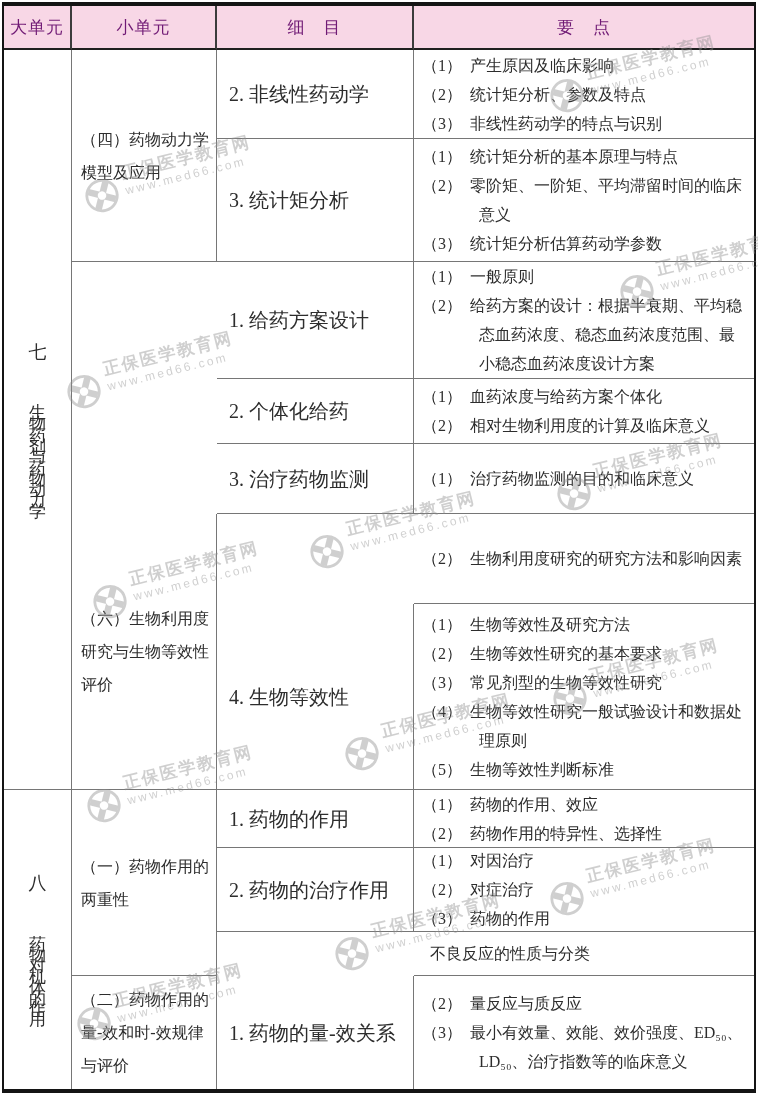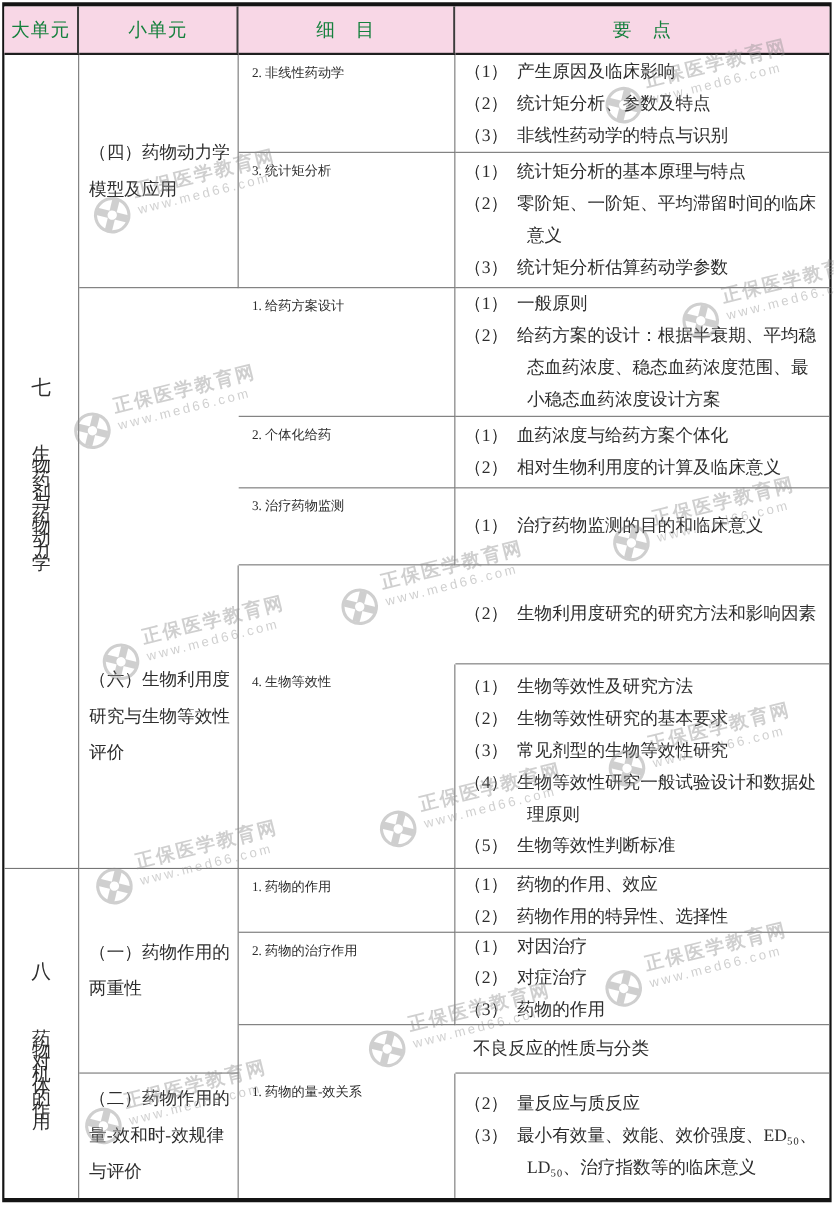--- a/index.html
+++ b/index.html
@@ -11,33 +11,33 @@
        grid-template-columns:68px 145px 197px 1fr;
        grid-template-rows:44px 89px 123px 117px 65px 70px 90px 186px 58px 84px 44px 113px;
        border:2px solid #141414;border-top-width:4px;border-bottom-width:4px;}
   .cell{box-sizing:border-box;border-right:1px solid #767676;border-bottom:1px solid #767676;
         background:transparent;}
   .noR{border-right:none;}
   .noB{border-bottom:none;}
   
   .hcell{background:#f8d7e6;border-right:2px solid #3c3c3c;border-bottom:2px solid #1f1f1f;
          display:flex;align-items:center;justify-content:center;
-         font-size:17px;letter-spacing:1px;color:#15803d;}
+         font-size:17px;letter-spacing:1px;color:#701a75;}
   .hcell.noR{border-right:none;}
   
   .unit{display:flex;flex-direction:column;align-items:center;justify-content:center;
         gap:26px;font-size:18px;}
   .unit-name{writing-mode:vertical-lr;text-orientation:upright;letter-spacing:11px;
              font-size:17px;line-height:1;}
   
   .group{display:flex;align-items:center;padding:4px 6px 4px 9px;
          font-size:16px;line-height:33px;}
   
-  .item{display:flex;padding:4px 4px 4px 12px;
-        font-size:12px;line-height:24px;}
+  .item{display:flex;align-items:center;padding:4px 4px 4px 12px;
+        font-size:20px;line-height:24px;}
   
   .points{display:flex;flex-direction:column;justify-content:center;
           padding:4px 4px 4px 8px;font-size:16px;line-height:29px;}
   .pt{margin:0;padding-left:57px;text-indent:-57px;}
   .pt-n{margin-right:8px;}
   
   .wm{position:absolute;display:flex;align-items:flex-start;gap:5px;z-index:2;
       transform:rotate(-14deg);color:#8f8f8f;opacity:.42;pointer-events:none;
       white-space:nowrap;}
   .wm svg{margin-top:8px;flex:0 0 auto;}

